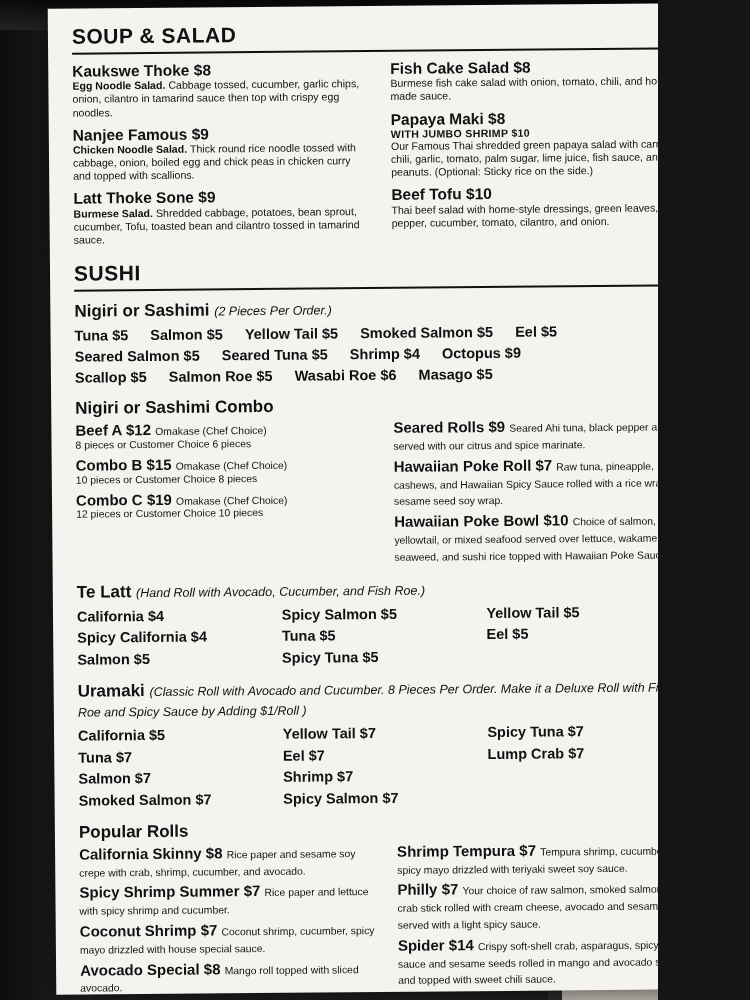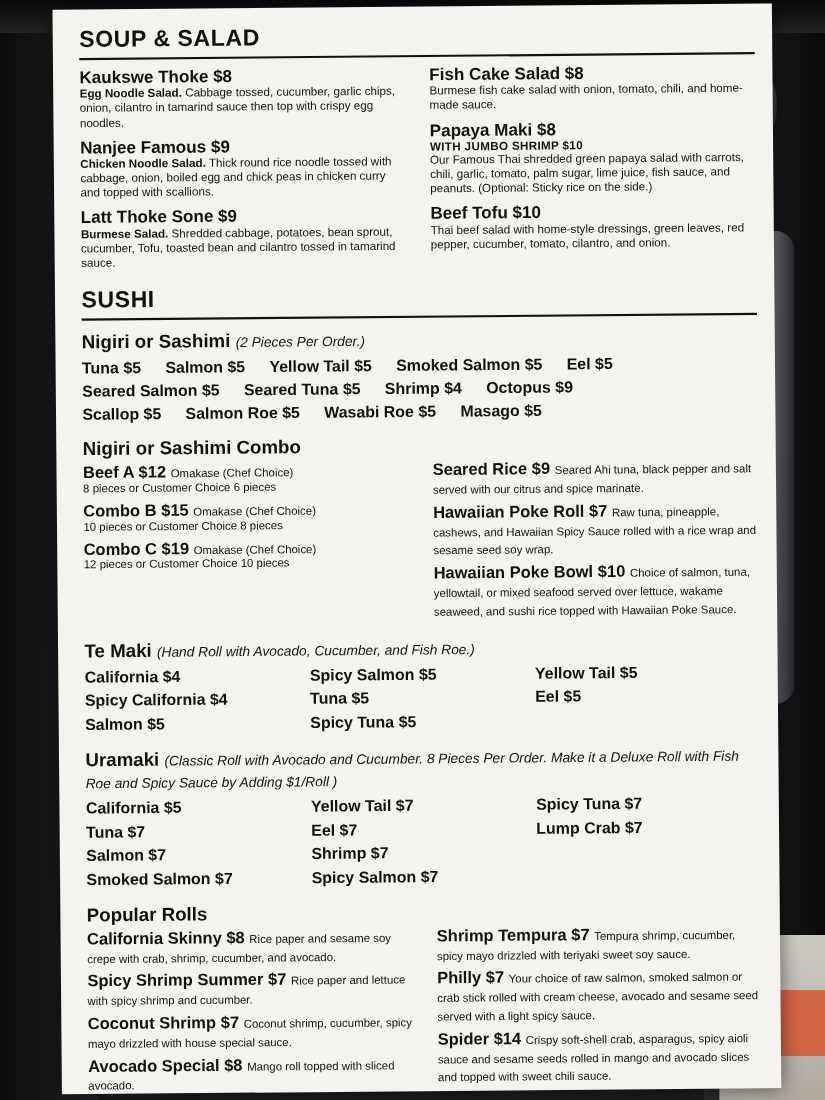--- a/index.html
+++ b/index.html
@@ -1,21 +1,21 @@
 <!DOCTYPE html>
 <html><head>
 <meta charset="utf-8">
 <style>
   html,body{margin:0;padding:0;}
   body{
     width:750px;height:1000px;overflow:hidden;
     background:#151515;
     font-family:"Liberation Sans", sans-serif;
   }
-  .scene{position:relative;width:750px;height:1000px;overflow:hidden;background:#1c1c1e;text-decoration:underline;}
+  .scene{position:relative;width:658px;height:1000px;overflow:hidden;background:#1c1c1e;text-decoration:underline;}
   
   .bg-left{position:absolute;left:0;top:0;width:90px;height:1000px;background:linear-gradient(90deg,#0c0c0e,#232326);}
   .bg-right{position:absolute;right:0;top:0;width:110px;height:1000px;background:linear-gradient(270deg,#0a0a0c,#2a2a2d);}
   .bg-top{position:absolute;left:0;top:0;width:750px;height:30px;background:linear-gradient(180deg,#09090b,#232325);}
   .chrome{position:absolute;right:28px;top:210px;width:34px;height:430px;border-radius:18px;
           background:linear-gradient(90deg,#3c3c40,#9b9ba0 35%,#55555a 70%,#2a2a2d);opacity:.85;}
   .knob{position:absolute;right:44px;top:60px;width:62px;height:72px;border-radius:30px;
         background:radial-gradient(circle at 35% 30%,#6a6a70,#1b1b1d);}
   .cup{position:absolute;right:0px;bottom:0px;width:96px;height:150px;
        background:linear-gradient(180deg,#d8d5cf,#b8b2a8);border-top-left-radius:12px;opacity:.95;}
@@ -148,21 +148,21 @@
       </div>
       <div class="grid-list">
         <span>Seared Salmon $5</span>
         <span>Seared Tuna $5</span>
         <span>Shrimp $4</span>
         <span>Octopus $9</span>
       </div>
       <div class="grid-list">
         <span>Scallop $5</span>
         <span>Salmon Roe $5</span>
-        <span>Wasabi Roe $5</span>
+        <span>Wasabi Roe $6</span>
         <span>Masago $5</span>
       </div>
 
       <div class="h3">Nigiri or Sashimi Combo</div>
       <div class="cols combo">
         <div class="col">
           <div class="item tight">
             <div class="iname">
               <span>Beef A</span>
               <span class="price">$12</span>
@@ -183,21 +183,21 @@
               <span>Combo C</span>
               <span class="price">$19</span>
               <span class="inline-desc">Omakase (Chef Choice)</span>
             </div>
             <div class="idesc">12 pieces or Customer Choice 10 pieces</div>
           </div>
         </div>
         <div class="col">
           <div class="item tight">
             <div class="iname">
-              <span>Seared Rice</span>
+              <span>Seared Rolls</span>
               <span class="price">$9</span>
               <span class="inline-desc">Seared Ahi tuna, black pepper and salt served with our citrus and spice marinate.</span>
             </div>
           </div>
           <div class="item tight">
             <div class="iname">
               <span>Hawaiian Poke Roll</span>
               <span class="price">$7</span>
               <span class="inline-desc">Raw tuna, pineapple, cashews, and Hawaiian Spicy Sauce rolled with a rice wrap and sesame seed soy wrap.</span>
             </div>
@@ -206,21 +206,21 @@
             <div class="iname">
               <span>Hawaiian Poke Bowl</span>
               <span class="price">$10</span>
               <span class="inline-desc">Choice of salmon, tuna, yellowtail, or mixed seafood served over lettuce, wakame seaweed, and sushi rice topped with Hawaiian Poke Sauce.</span>
             </div>
           </div>
         </div>
       </div>
 
       <div class="h3">
-        <span>Te Maki</span>
+        <span>Te Latt</span>
         <span class="sub">(Hand Roll with Avocado, Cucumber, and Fish Roe.)</span>
       </div>
       <div class="three">
         <div>
           <div>California $4</div>
           <div>Spicy California $4</div>
           <div>Salmon $5</div>
         </div>
         <div>
           <div>Spicy Salmon $5</div>

